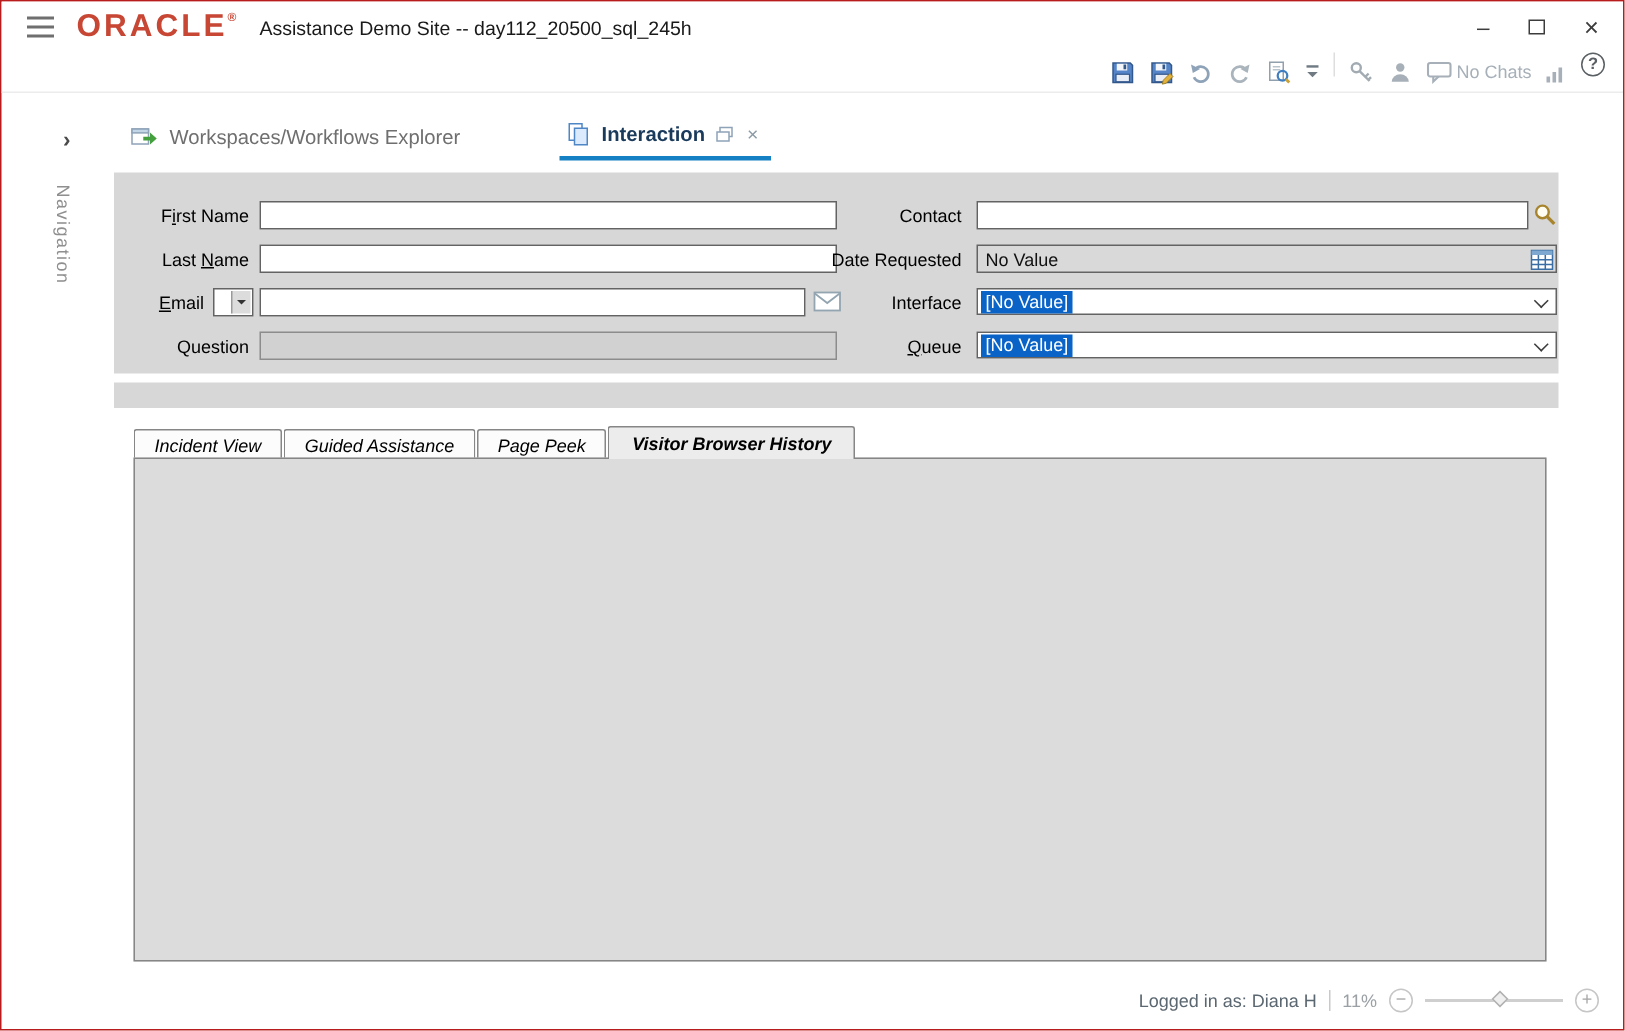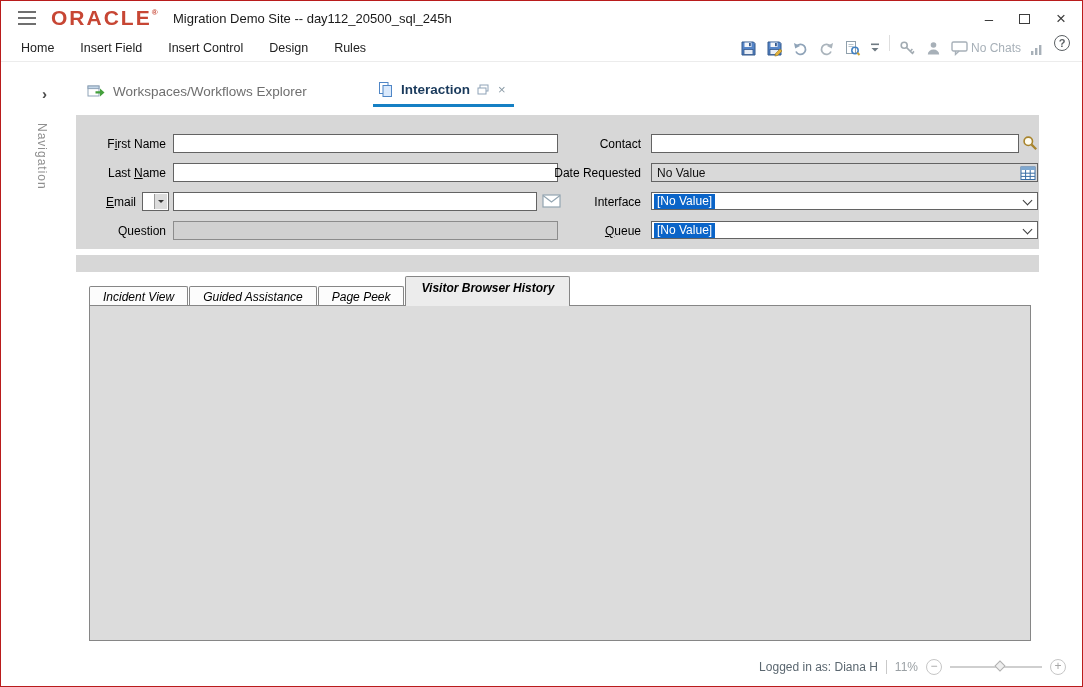--- a/index.html
+++ b/index.html
@@ -53,21 +53,21 @@
   .dfield { position:absolute; left:650px; top:162px; width:387px; height:19px; background:#d9d9d9; border:1px solid #636363; font-size:12px; color:#111; }
   .dfield .val { position:absolute; left:5px; top:2px; }
   .dfield .cal { position:absolute; right:1px; top:0.5px; cursor:pointer; }
   .dd { position:absolute; left:650px; width:387px; height:18px; background:#fff; border:1px solid #636363; cursor:pointer; }
   .dd .sel { position:absolute; left:2px; top:1px; background:#0a64c8; color:#fff; font-size:12px; line-height:15px; padding:0 3px; }
   .dd-arrow { position:absolute; right:6px; top:4px; width:7px; height:7px; border-left:1.6px solid #3c3c3c; border-bottom:1.6px solid #3c3c3c; transform:rotate(-45deg); }
 
   
   .vtabs { position:absolute; left:88px; top:283px; height:22px; display:flex; align-items:flex-end; }
   .vtab { font-size:12px; color:#000; background:#fcfcfc; border:1px solid #868686; border-bottom:none; padding:3px 13px 3px; margin-right:1px; border-radius:2px 2px 0 0; cursor:pointer; height:20px;font-style:italic; }
-  .vtab.active { font-weight:bold; background:#ececec; padding:4px 15px; height:30px; z-index:2; position:relative; }
+  .vtab.active { font-weight:bold; background:#ececec; padding:4px 15px; height:22px; z-index:2; position:relative; }
   .vpanel { position:absolute; left:88px; top:304px; width:942px; height:336px; background:#dcdcdc; border:1px solid #868686; }
 
   
   .status-right { position:absolute; right:16px; top:658px; display:flex; align-items:center; gap:8px; font-size:12px; }
   .logged-in { color:#5b6770; }
   .s-div { width:1px; height:14px; background:#c9c9c9; }
   .zoom-pct { color:#9aa0a4; }
   .zoom-circle { width:16px; height:16px; border:1px solid #c6c6c6; border-radius:50%; color:#a6a6a6; font-size:12px; line-height:13px; text-align:center; cursor:pointer; }
   .zoom-track { position:relative; width:92px; height:2px; background:#cfcfcf; }
   .zoom-thumb { position:absolute; left:50%; top:-4px; width:8px; height:8px; background:#efefef; border:1px solid #b0b0b0; transform:rotate(45deg); cursor:pointer; }
@@ -77,36 +77,29 @@
 
 <div class="window">
 
   <div class="titlebar">
     <div class="hamburger">
         <i></i>
         <i></i>
         <i></i>
       </div>
     <div class="oracle"><span>ORACLE</span><sup>®</sup></div>
-    <div class="window-title">Migration Demo Site -- day112_20500_sql_245h</div>
+    <div class="window-title">Assistance Demo Site -- day112_20500_sql_245h</div>
     <div class="win-controls">
       <span class="wc">–</span>
       <span class="wc"><span class="maxbox"></span></span>
       <span class="wc" style="font-size:17px;">×</span>
     </div>
   </div>
 
   <div class="menubar">
-    <div class="menu-items">
-      <span>Home</span>
-      <span>Insert Field</span>
-      <span>Insert Control</span>
-      <span>Design</span>
-      <span>Rules</span>
-    </div>
     <div class="toolbar">
       <span class="tbtn">
         <svg width="17" height="17" viewBox="0 0 17 17">
             <path d="M2 2 h11.5 L15 3.5 V15 H2 Z" fill="#5585c8" stroke="#33588c"></path>
             <rect x="4.5" y="2.5" width="7" height="4.5" fill="#f4f6f9"></rect>
             <rect x="9" y="3" width="1.8" height="3.2" fill="#33588c"></rect>
             <rect x="4" y="9.5" width="9" height="5" fill="#e9eef6" stroke="#33588c" stroke-width="0.8"></rect>
           </svg>
       </span>
       <span class="tbtn">

